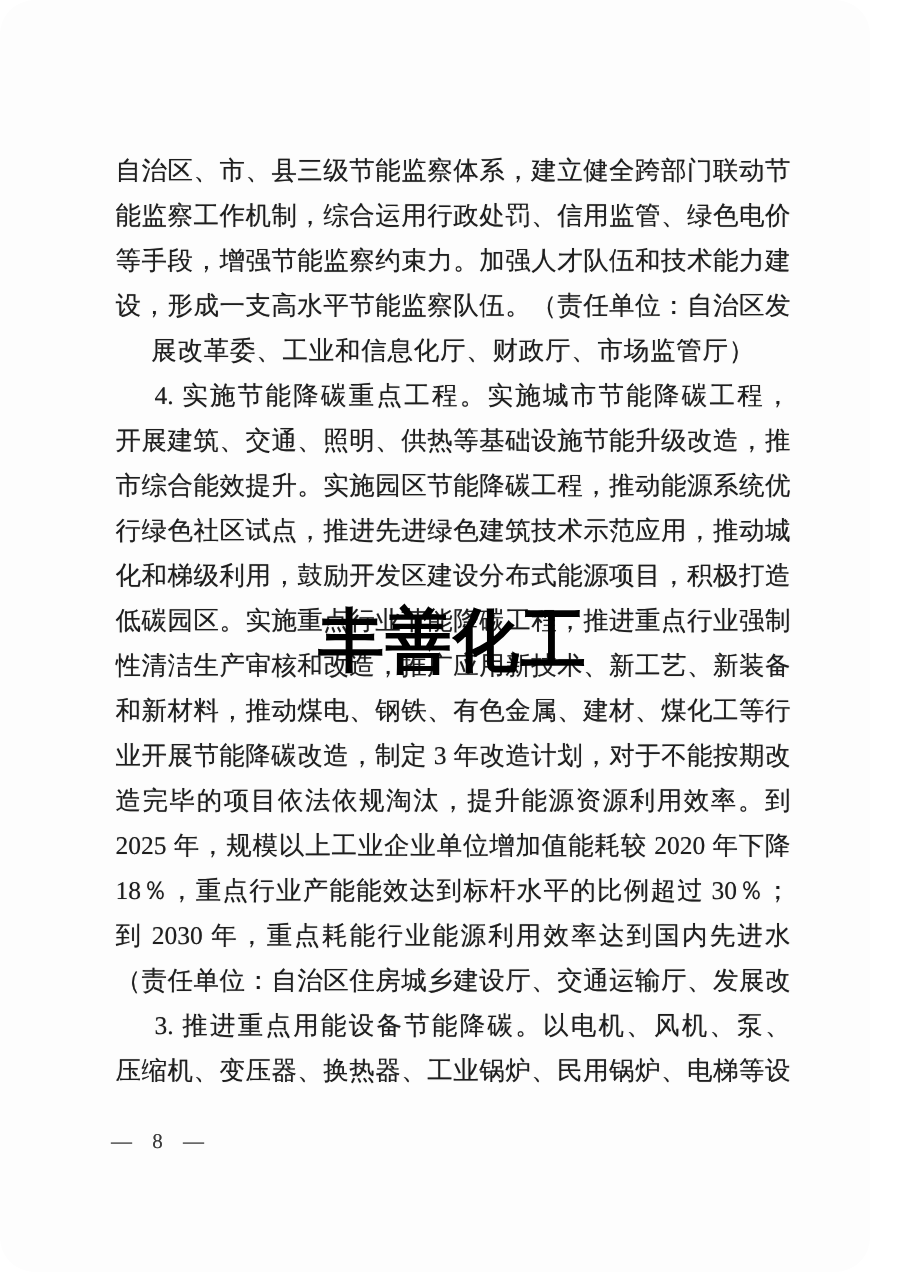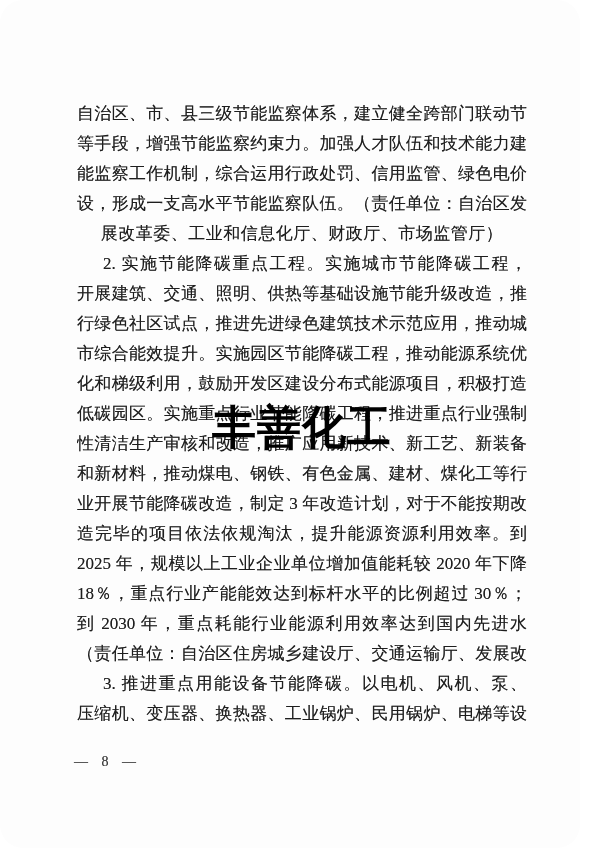--- a/index.html
+++ b/index.html
@@ -79,28 +79,28 @@
     text-shadow: 0 0 0.4px rgba(40,40,40,0.5);
   }
 </style>
 </head>
 <body>
 
 <div class="page">
 
   <div class="content">
     <div class="line fill">自治区、市、县三级节能监察体系，建立健全跨部门联动节</div>
+    <div class="line fill">能监察工作机制，综合运用行政处罚、信用监管、绿色电价</div>
     <div class="line fill">等手段，增强节能监察约束力。加强人才队伍和技术能力建</div>
-    <div class="line fill">能监察工作机制，综合运用行政处罚、信用监管、绿色电价</div>
     <div class="line fill">设，形成一支高水平节能监察队伍。（责任单位：自治区发</div>
     <div class="line end">展改革委、工业和信息化厅、财政厅、市场监管厅）</div>
-    <div class="line fill start">2. 实施节能降碳重点工程。实施城市节能降碳工程，</div>
+    <div class="line fill start">4. 实施节能降碳重点工程。实施城市节能降碳工程，</div>
     <div class="line fill">开展建筑、交通、照明、供热等基础设施节能升级改造，推</div>
+    <div class="line fill">市综合能效提升。实施园区节能降碳工程，推动能源系统优</div>
     <div class="line fill">行绿色社区试点，推进先进绿色建筑技术示范应用，推动城</div>
-    <div class="line fill">市综合能效提升。实施园区节能降碳工程，推动能源系统优</div>
     <div class="line fill">化和梯级利用，鼓励开发区建设分布式能源项目，积极打造</div>
     <div class="line fill">低碳园区。实施重点行业节能降碳工程，推进重点行业强制</div>
     <div class="line fill">性清洁生产审核和改造，推广应用新技术、新工艺、新装备</div>
     <div class="line fill">和新材料，推动煤电、钢铁、有色金属、建材、煤化工等行</div>
     <div class="line fill">业开展节能降碳改造，制定 3 年改造计划，对于不能按期改</div>
     <div class="line fill">造完毕的项目依法依规淘汰，提升能源资源利用效率。到</div>
     <div class="line fill">2025 年，规模以上工业企业单位增加值能耗较 2020 年下降</div>
     <div class="line fill">18％，重点行业产能能效达到标杆水平的比例超过 30％；</div>
     <div class="line fill">到 2030 年，重点耗能行业能源利用效率达到国内先进水平。</div>
     <div class="line fill">（责任单位：自治区住房城乡建设厅、交通运输厅、发展改</div>

